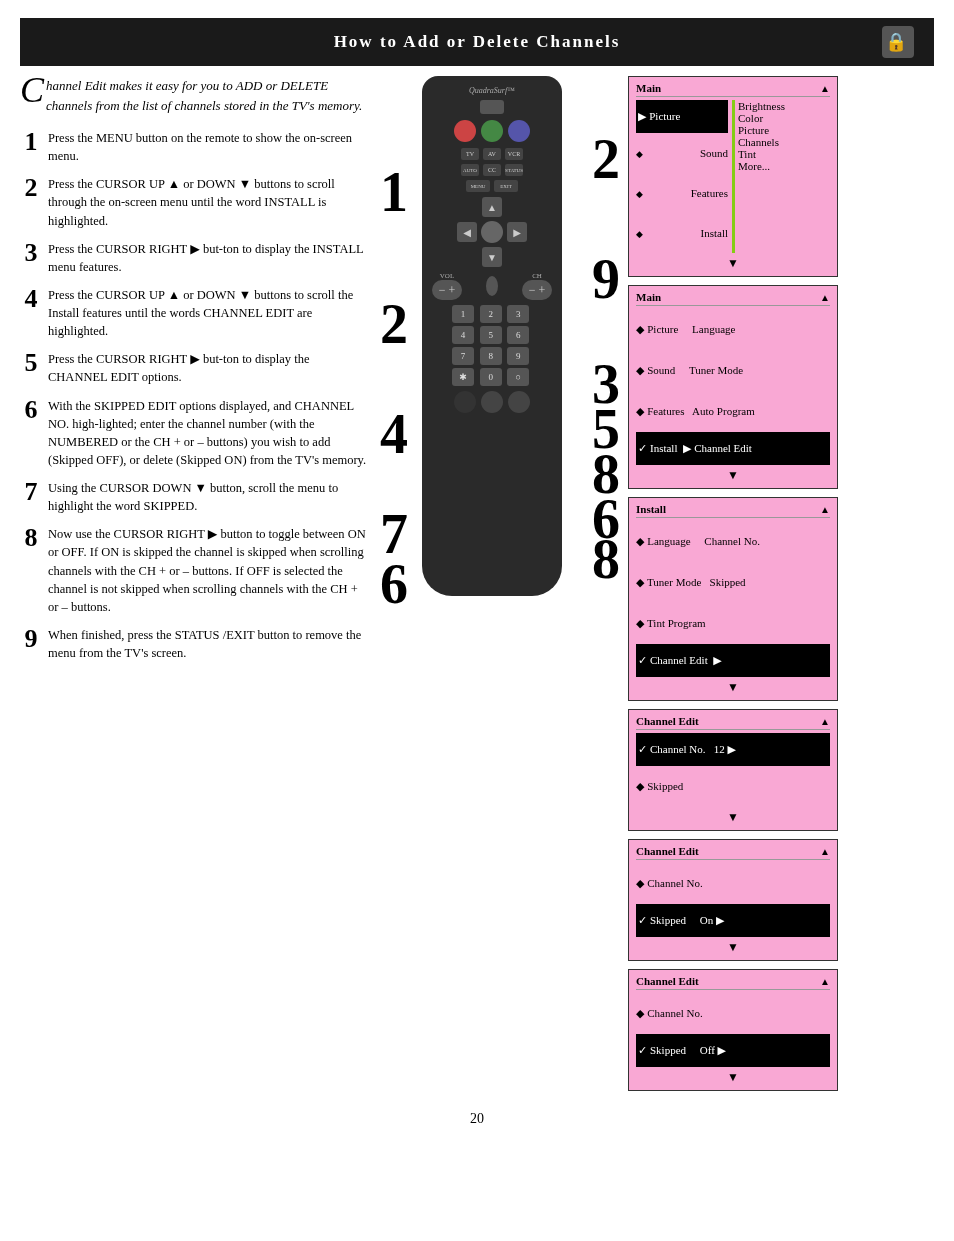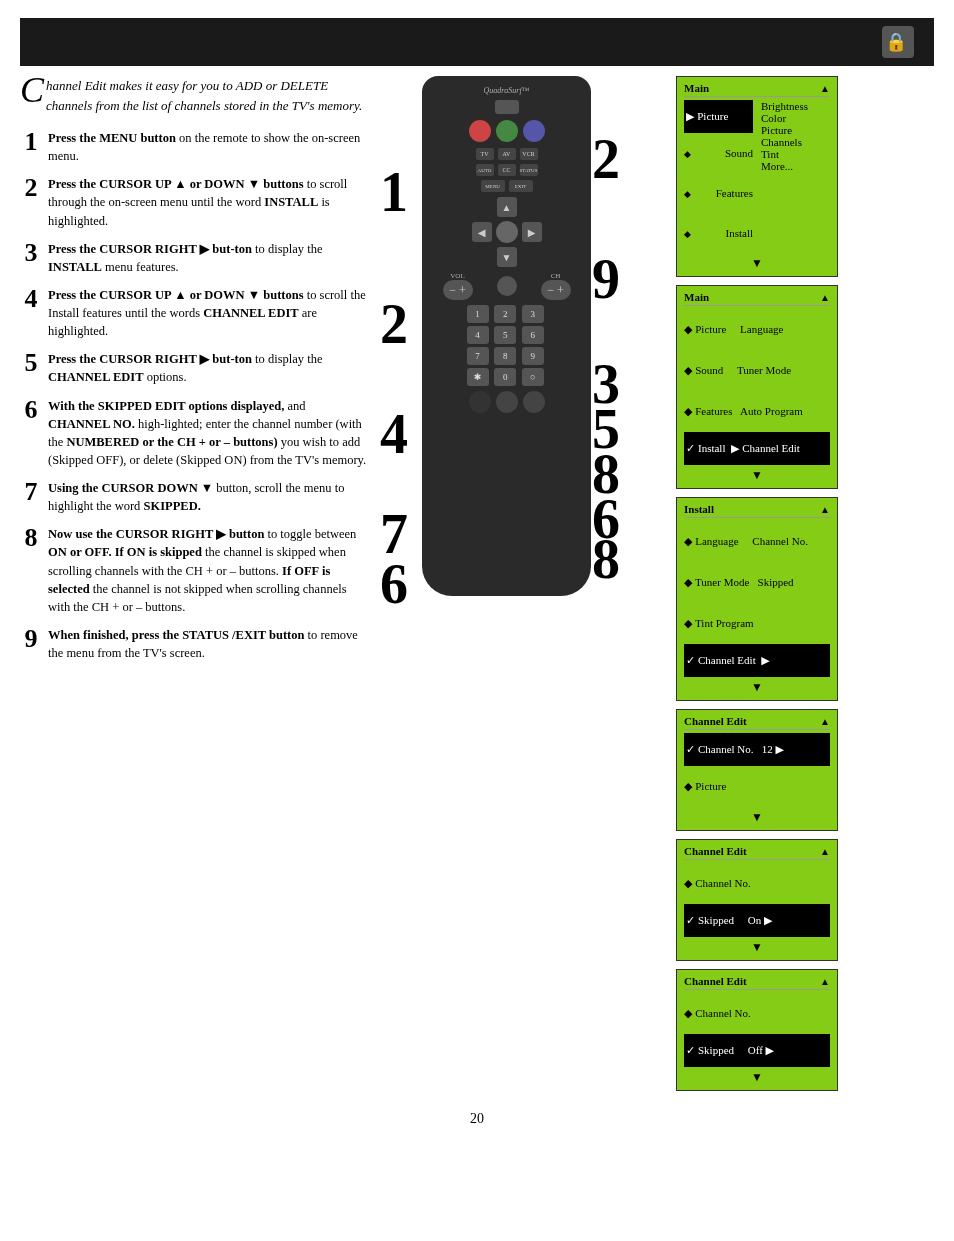--- a/index.html
+++ b/index.html
@@ -83,46 +83,45 @@
       font-family: serif;
       line-height: 1;
       min-width: 22px;
       text-align: center;
     }
     .step-text {
       font-size: 12.5px;
       line-height: 1.45;
     }
     .step-text b {
-      font-weight: bold;
+      font-weight: normal;
     }
 
     
     .right-col {
       flex: 1;
       display: flex;
       gap: 8px;
     }
 
     
     .menus-col {
       flex: 0 0 210px;
       display: flex;
       flex-direction: column;
       gap: 8px;
     }
 
     .menu-box {
       border: 1.5px solid #333;
       padding: 5px 7px;
-      background: #84cc16;
+      background: #f9a8d4;
       font-size: 11px;
       min-height: 80px;
       position: relative;
-      margin-left: 48px;
     }
     .menu-box-title {
       font-weight: bold;
       font-size: 11px;
       border-bottom: 1px solid #999;
       padding-bottom: 2px;
       margin-bottom: 3px;
       display: flex;
       justify-content: space-between;
       align-items: center;
@@ -155,21 +154,21 @@
 
     
     .page-number {
       text-align: center;
       font-size: 14px;
       padding: 10px 0 6px 0;
     }
 
     
     .remote-body {
-      width: 169px;
+      width: 140px;
       margin: 0 auto;
       background: #2a2a2a;
       border-radius: 16px 16px 30px 30px;
       padding: 10px 10px 20px 10px;
       position: relative;
       min-height: 520px;
     }
     .remote-top-brand {
       text-align: center;
       color: #aaa;
@@ -355,20 +354,21 @@
       font-family: 'Times New Roman', serif;
       line-height: 1;
       z-index: 5;
     }
   </style>
 </head>
 <body>
 
 <div class="page-header">
   <span style="width:32px;"></span>
+  <span>How to Add or Delete Channels</span>
   <div class="header-icon">🔒</div>
 </div>
 
 <div class="main-content">
 
   <div class="left-col">
 
     <p class="intro-text">
       <span class="drop-cap">C</span>hannel Edit makes it easy for you to ADD or DELETE channels from the list of channels stored in the TV's memory.
     </p>
@@ -521,21 +521,21 @@
           <span>Main</span>
           <span class="arrow-up">▲</span>
         </div>
         <div style="display:flex; gap:4px;">
           <div style="flex:1;">
             <div class="menu-row selected">▶ Picture</div>
             <div class="menu-row"><span class="diamond"></span>Sound</div>
             <div class="menu-row"><span class="diamond"></span>Features</div>
             <div class="menu-row"><span class="diamond"></span>Install</div>
           </div>
-          <div style="flex:1; font-size:11px; padding-left:3px; border-left:1px solid #84cc16;">
+          <div style="flex:1; font-size:11px; padding-left:3px; border-left:3px solid #84cc16;">
             <div>Brightness</div>
             <div>Color</div>
             <div>Picture</div>
             <div>Channels</div>
             <div>Tint</div>
             <div>More...</div>
           </div>
         </div>
         <div class="menu-footer">
           <span class="menu-down-arrow">▼</span>
@@ -569,21 +569,21 @@
           <span class="menu-down-arrow">▼</span>
         </div>
       </div>
 
       <div class="menu-box">
         <div class="menu-box-title">
           <span>Channel Edit</span>
           <span class="arrow-up">▲</span>
         </div>
         <div class="menu-row selected">✓ Channel No. &nbsp; 12 ▶</div>
-        <div class="menu-row">◆ Picture</div>
+        <div class="menu-row">◆ Skipped</div>
         <div class="menu-footer">
           <span class="menu-down-arrow">▼</span>
         </div>
       </div>
 
       <div class="menu-box">
         <div class="menu-box-title">
           <span>Channel Edit</span>
           <span class="arrow-up">▲</span>
         </div>

